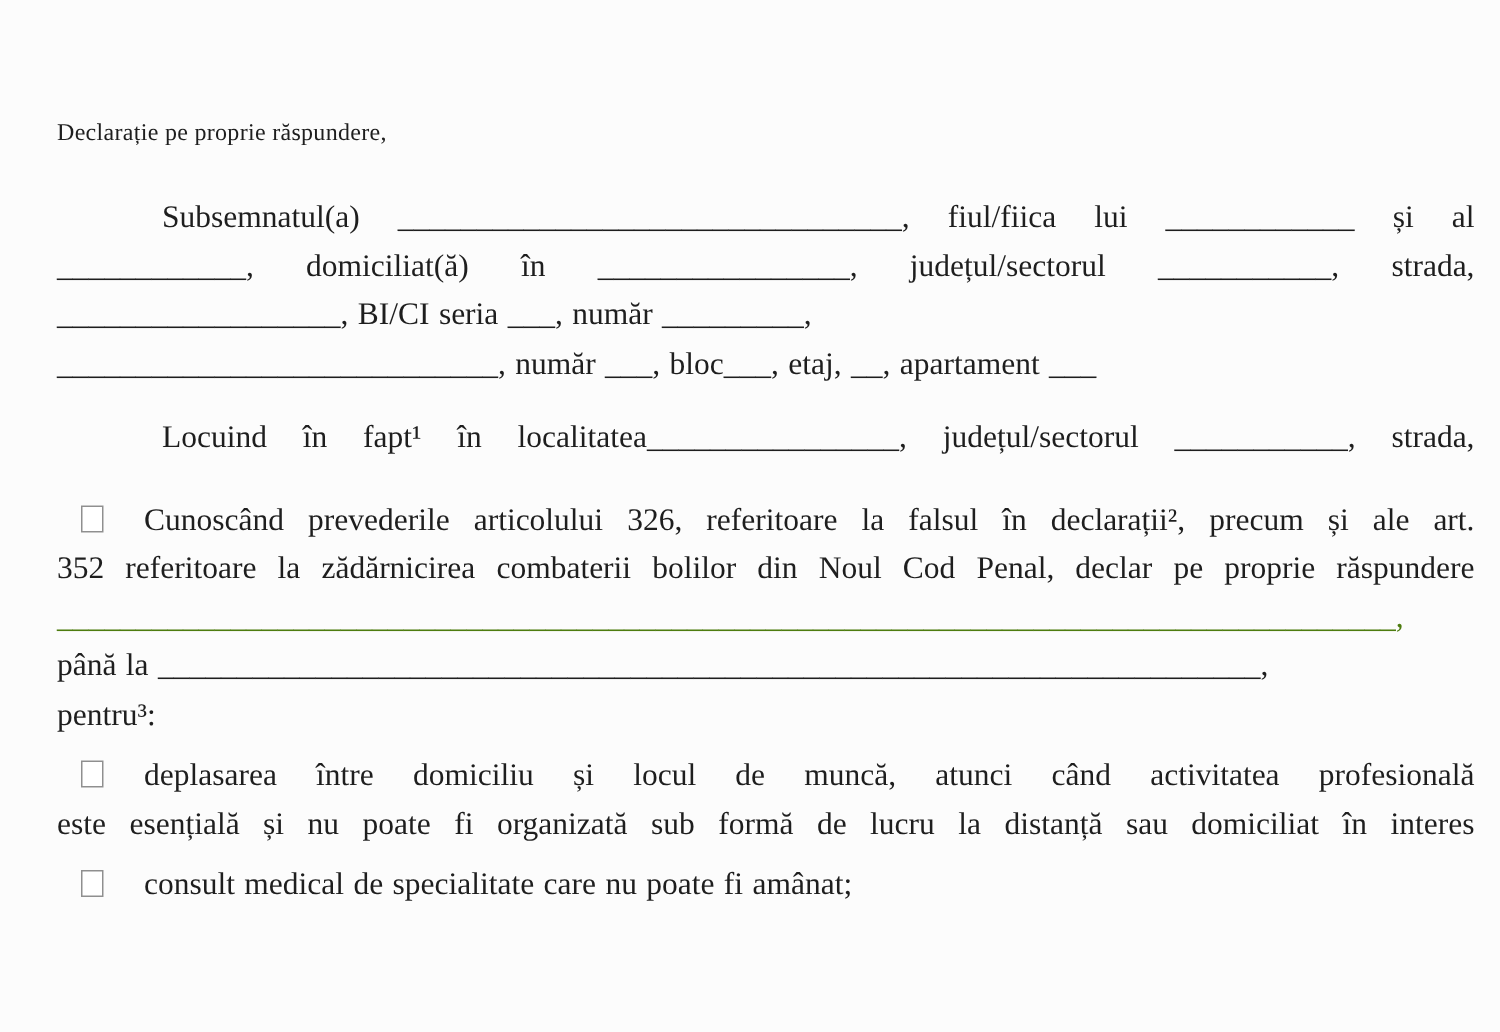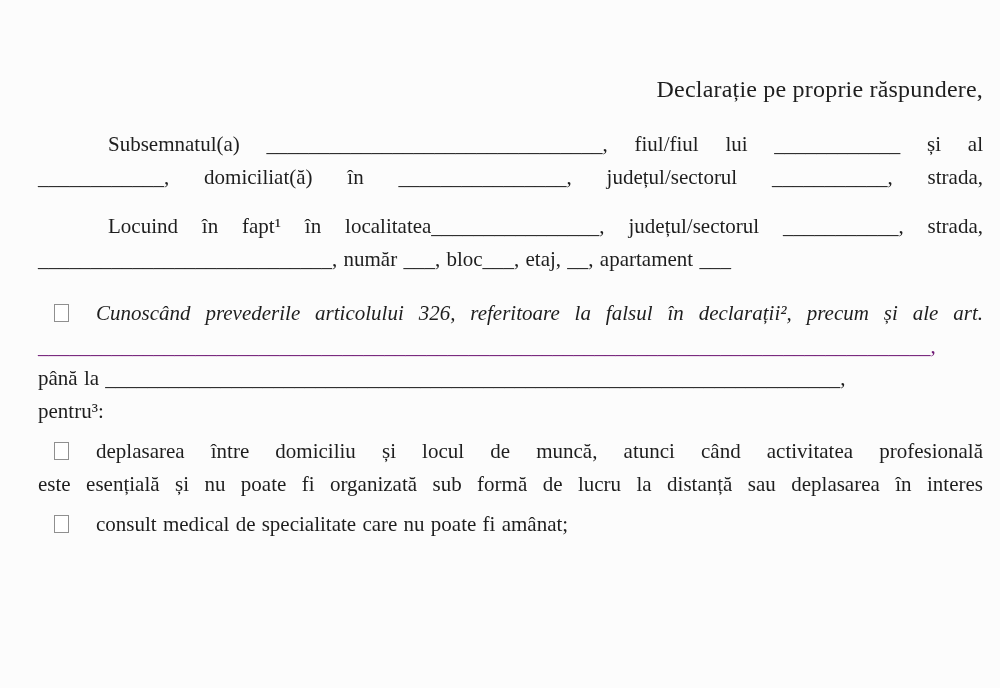--- a/index.html
+++ b/index.html
@@ -16,80 +16,82 @@
     -webkit-font-smoothing: antialiased;
   }
   .page {
     width: 1000px;
     height: 688px;
     box-sizing: border-box;
     padding: 74px 17px 0 38px;
     filter: blur(0.3px);
   }
   .doc-title {
-    font-size: 24px;
+    font-size: 16px;
     line-height: 30px;
-    text-align: right;
+    text-align: left;
     margin: 0 0 24px 0;
     font-weight: normal;
     letter-spacing: 0.2px;
   }
   .line {
     font-size: 21px;
     line-height: 32.5px;
     text-align: justify;
     text-align-last: justify;
     word-spacing: 1px;
   }
   .line.plain {
     text-align: left;
     text-align-last: auto;
   }
   .indent {
     text-indent: 70px;
   }
   .para-gap-sm { margin-top: 8px; font-family: Liberation Serif, serif; }
   .para-gap-md { margin-top: 17px; }
-  .para-gap-lg { margin-top: 22px; font-style: italic; }
+  .para-gap-lg { margin-top: 22px; }
   .cb {
     display: inline-block;
     width: 15px;
     height: 18px;
     box-sizing: border-box;
     border: 1.5px solid #8f8f8f;
     background: #ffffff;
     margin: 0 27px 0 16px;
     vertical-align: -2px;
   }
   .underscore-soft {
-    color: #701a75;
+    color: #4d7c0f;
   }
 </style>
 </head>
 <body>
 
 <div class="page">
 
   <h1 class="doc-title">Declarație pe proprie răspundere,</h1>
 
-  <div class="line indent">Subsemnatul(a) ________________________________, fiul/fiul lui ____________ și al</div>
+  <div class="line indent">Subsemnatul(a) ________________________________, fiul/fiica lui ____________ și al</div>
   <div class="line">____________, domiciliat(ă) în ________________, județul/sectorul ___________, strada,</div>
+  <div class="line plain">__________________, BI/CI seria ___, număr _________,</div>
 
+  <div class="line plain">____________________________, număr ___, bloc___, etaj, __, apartament ___</div>
   <div class="line indent para-gap-md">Locuind în fapt¹ în localitatea________________, județul/sectorul ___________, strada,</div>
-  <div class="line plain">____________________________, număr ___, bloc___, etaj, __, apartament ___</div>
 
   <div class="line para-gap-lg">
     <span class="cb"></span><span>Cunoscând prevederile articolului 326, referitoare la falsul în declarații², precum și ale art.</span>
   </div>
+  <div class="line">352 referitoare la zădărnicirea combaterii bolilor din Noul Cod Penal, declar pe proprie răspundere</div>
   <div class="line plain underscore-soft">_____________________________________________________________________________________,</div>
   <div class="line plain">până la ______________________________________________________________________,</div>
   <div class="line plain">pentru³:</div>
 
   <div class="line para-gap-sm">
     <span class="cb"></span><span>deplasarea între domiciliu și locul de muncă, atunci când activitatea profesională</span>
   </div>
-  <div class="line">este esențială și nu poate fi organizată sub formă de lucru la distanță sau deplasarea în interes</div>
+  <div class="line">este esențială și nu poate fi organizată sub formă de lucru la distanță sau domiciliat în interes</div>
 
   <div class="line plain para-gap-sm">
     <span class="cb"></span><span>consult medical de specialitate care nu poate fi amânat;</span>
   </div>
 
 </div>
 
 </body></html>

